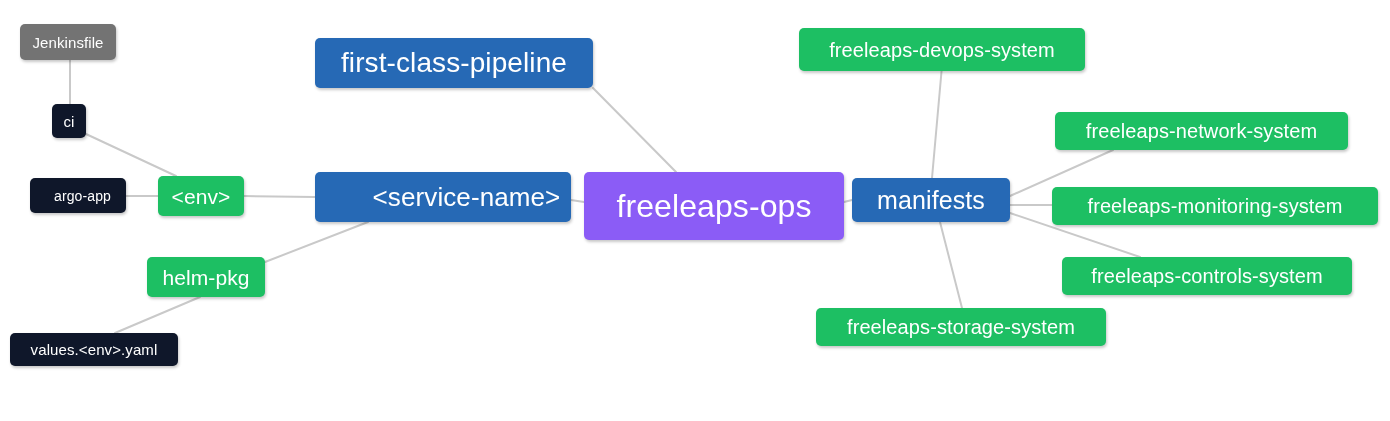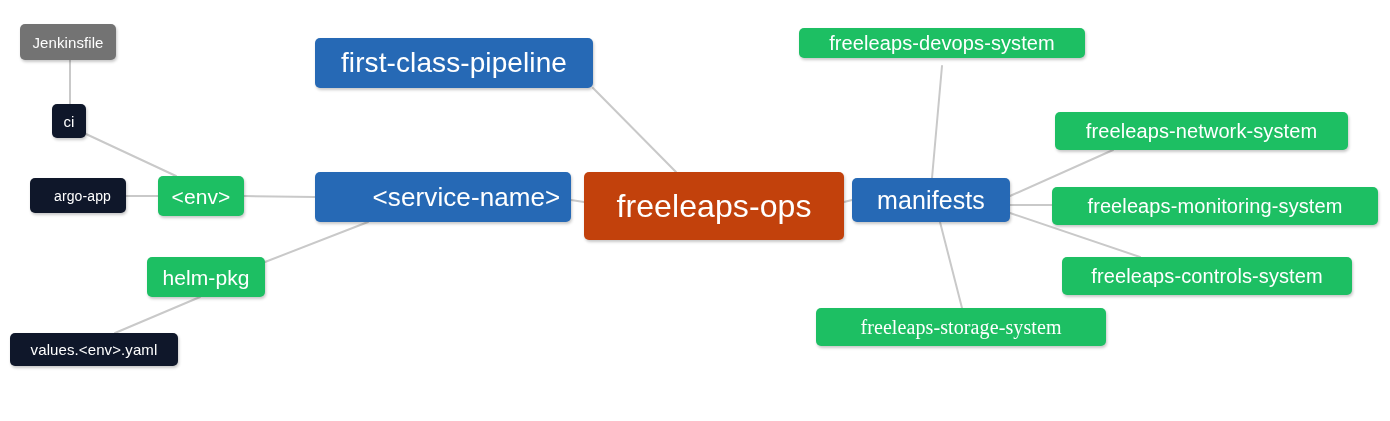--- a/index.html
+++ b/index.html
@@ -34,21 +34,21 @@
     align-items: center;
     justify-content: center;
     color: #ffffff;
     border-radius: 5px;
     white-space: nowrap;
     line-height: 1;
     letter-spacing: 0.1px;
     box-shadow: 1px 2px 3px rgba(0,0,0,0.22);
     z-index: 2;
   }
-  .n-root      { background: #c2410c; }
+  .n-root      { background: #8b5cf6; }
   .n-blue      { background: #2669b5; }
   .n-green     { background: #1dbf63; }
   .n-orange    { background: #737373; }
   .n-red       { background: #0f172a; }
 </style>
 </head>
 <body>
 
 <div id="canvas">
   <svg id="edges" viewBox="0 0 1390 421" xmlns="http://www.w3.org/2000/svg">
@@ -91,29 +91,29 @@
       </div>
       <div class="node n-blue" style="left: 315px; top: 172px; width: 256px; height: 50px; font-size: 26px; padding-left: 47px;">
         <span>&lt;service-name&gt;</span>
       </div>
       <div class="node n-root" style="left: 584px; top: 172px; width: 260px; height: 68px; font-size: 32px;">
         <span>freeleaps-ops</span>
       </div>
       <div class="node n-blue" style="left: 852px; top: 178px; width: 158px; height: 44px; font-size: 25px;">
         <span>manifests</span>
       </div>
-      <div class="node n-green" style="left: 799px; top: 28px; width: 286px; height: 30px; font-size: 20px;">
+      <div class="node n-green" style="left: 799px; top: 28px; width: 286px; height: 43px; font-size: 20px;">
         <span>freeleaps-devops-system</span>
       </div>
       <div class="node n-green" style="left: 1055px; top: 112px; width: 293px; height: 38px; font-size: 20px;">
         <span>freeleaps-network-system</span>
       </div>
       <div class="node n-green" style="left: 1052px; top: 187px; width: 326px; height: 38px; font-size: 20px;">
         <span>freeleaps-monitoring-system</span>
       </div>
       <div class="node n-green" style="left: 1062px; top: 257px; width: 290px; height: 38px; font-size: 20px;">
         <span>freeleaps-controls-system</span>
       </div>
-      <div class="node n-green" style="left: 816px; top: 308px; width: 290px; height: 38px; font-size: 20px; font-family: Liberation Serif, serif;">
+      <div class="node n-green" style="left: 816px; top: 308px; width: 290px; height: 38px; font-size: 20px;">
         <span>freeleaps-storage-system</span>
       </div>
     </div>
 </div>
 
 </body></html>

